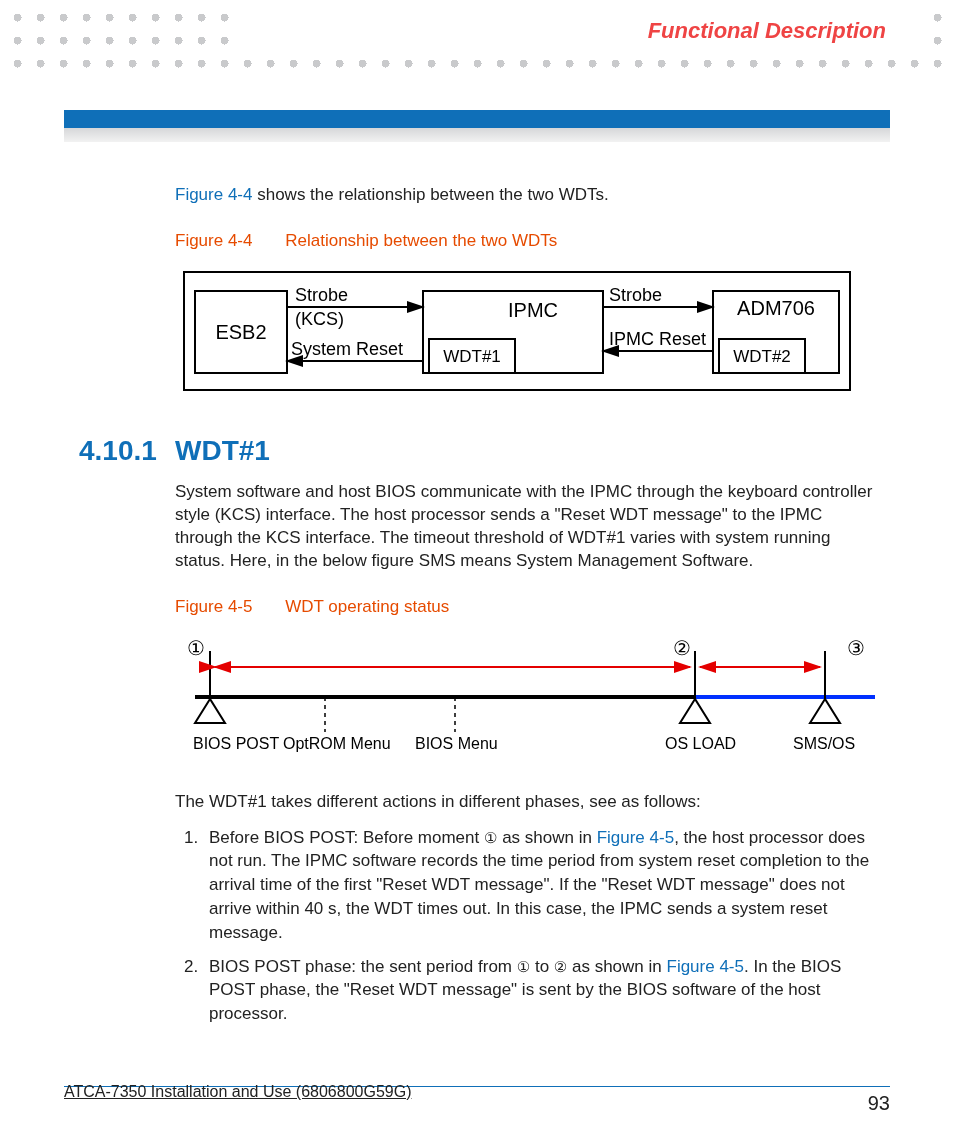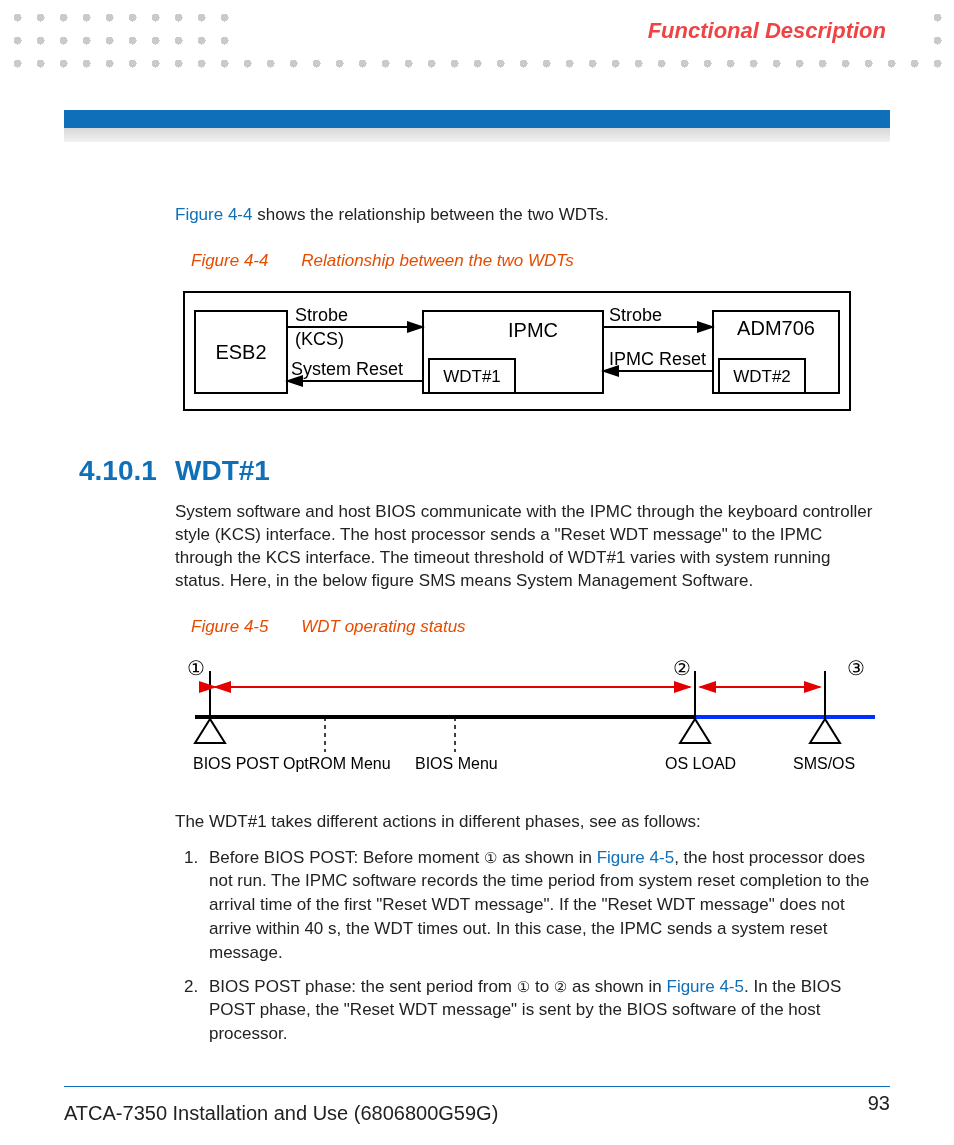--- a/index.html
+++ b/index.html
@@ -45,35 +45,34 @@
     background: #0f6fb8;
   }
   .gray-bar {
     position: absolute;
     top: 128px; left: 64px;
     width: 826px; height: 14px;
     background: linear-gradient(to bottom, #d6d7d9, #f2f2f2);
   }
   .content {
     position: absolute;
-    top: 196px;
+    top: 176px;
     left: 175px;
     width: 700px;
   }
   .body-text {
     font-size: 17px;
     line-height: 1.35;
     margin: 8px 0;
   }
   .link { color: #0f6fb8; }
   .fig-caption {
     color: #e64b00;
-    font-style: italic;
     font-size: 17px;
-    margin: 24px 0 18px 16px;
+    margin: 24px 0 18px 0;
   }
   .fig-caption .fignum { margin-right: 28px; }
   .diagram-box {
     margin: 20px 0 40px 8px;
     width: 668px;
   }
   .h2-row {
     display: flex;
     align-items: flex-start;
     margin: 28px 0 14px -96px;
@@ -105,22 +104,23 @@
     font-size: 15px;
   }
   .footer-line {
     position: absolute;
     left: 64px; width: 826px;
     bottom: 58px;
     border-top: 1px solid #0f6fb8;
   }
   .footer-text {
     position: absolute;
-    left: 64px; bottom: 20px;
-    font-size: 20px;
+    left: 64px; bottom: 44px;
+    font-size: 16px;
+    text-decoration: underline;
   }
   .footer-page {
     position: absolute;
     right: 64px; bottom: 30px;
     font-size: 20px;
   }
   .fig5-box { margin: 20px 0 30px 0; }
   .fig5-label { font-family: Arial, sans-serif; font-size: 16px; }
 </style>
 </head>

